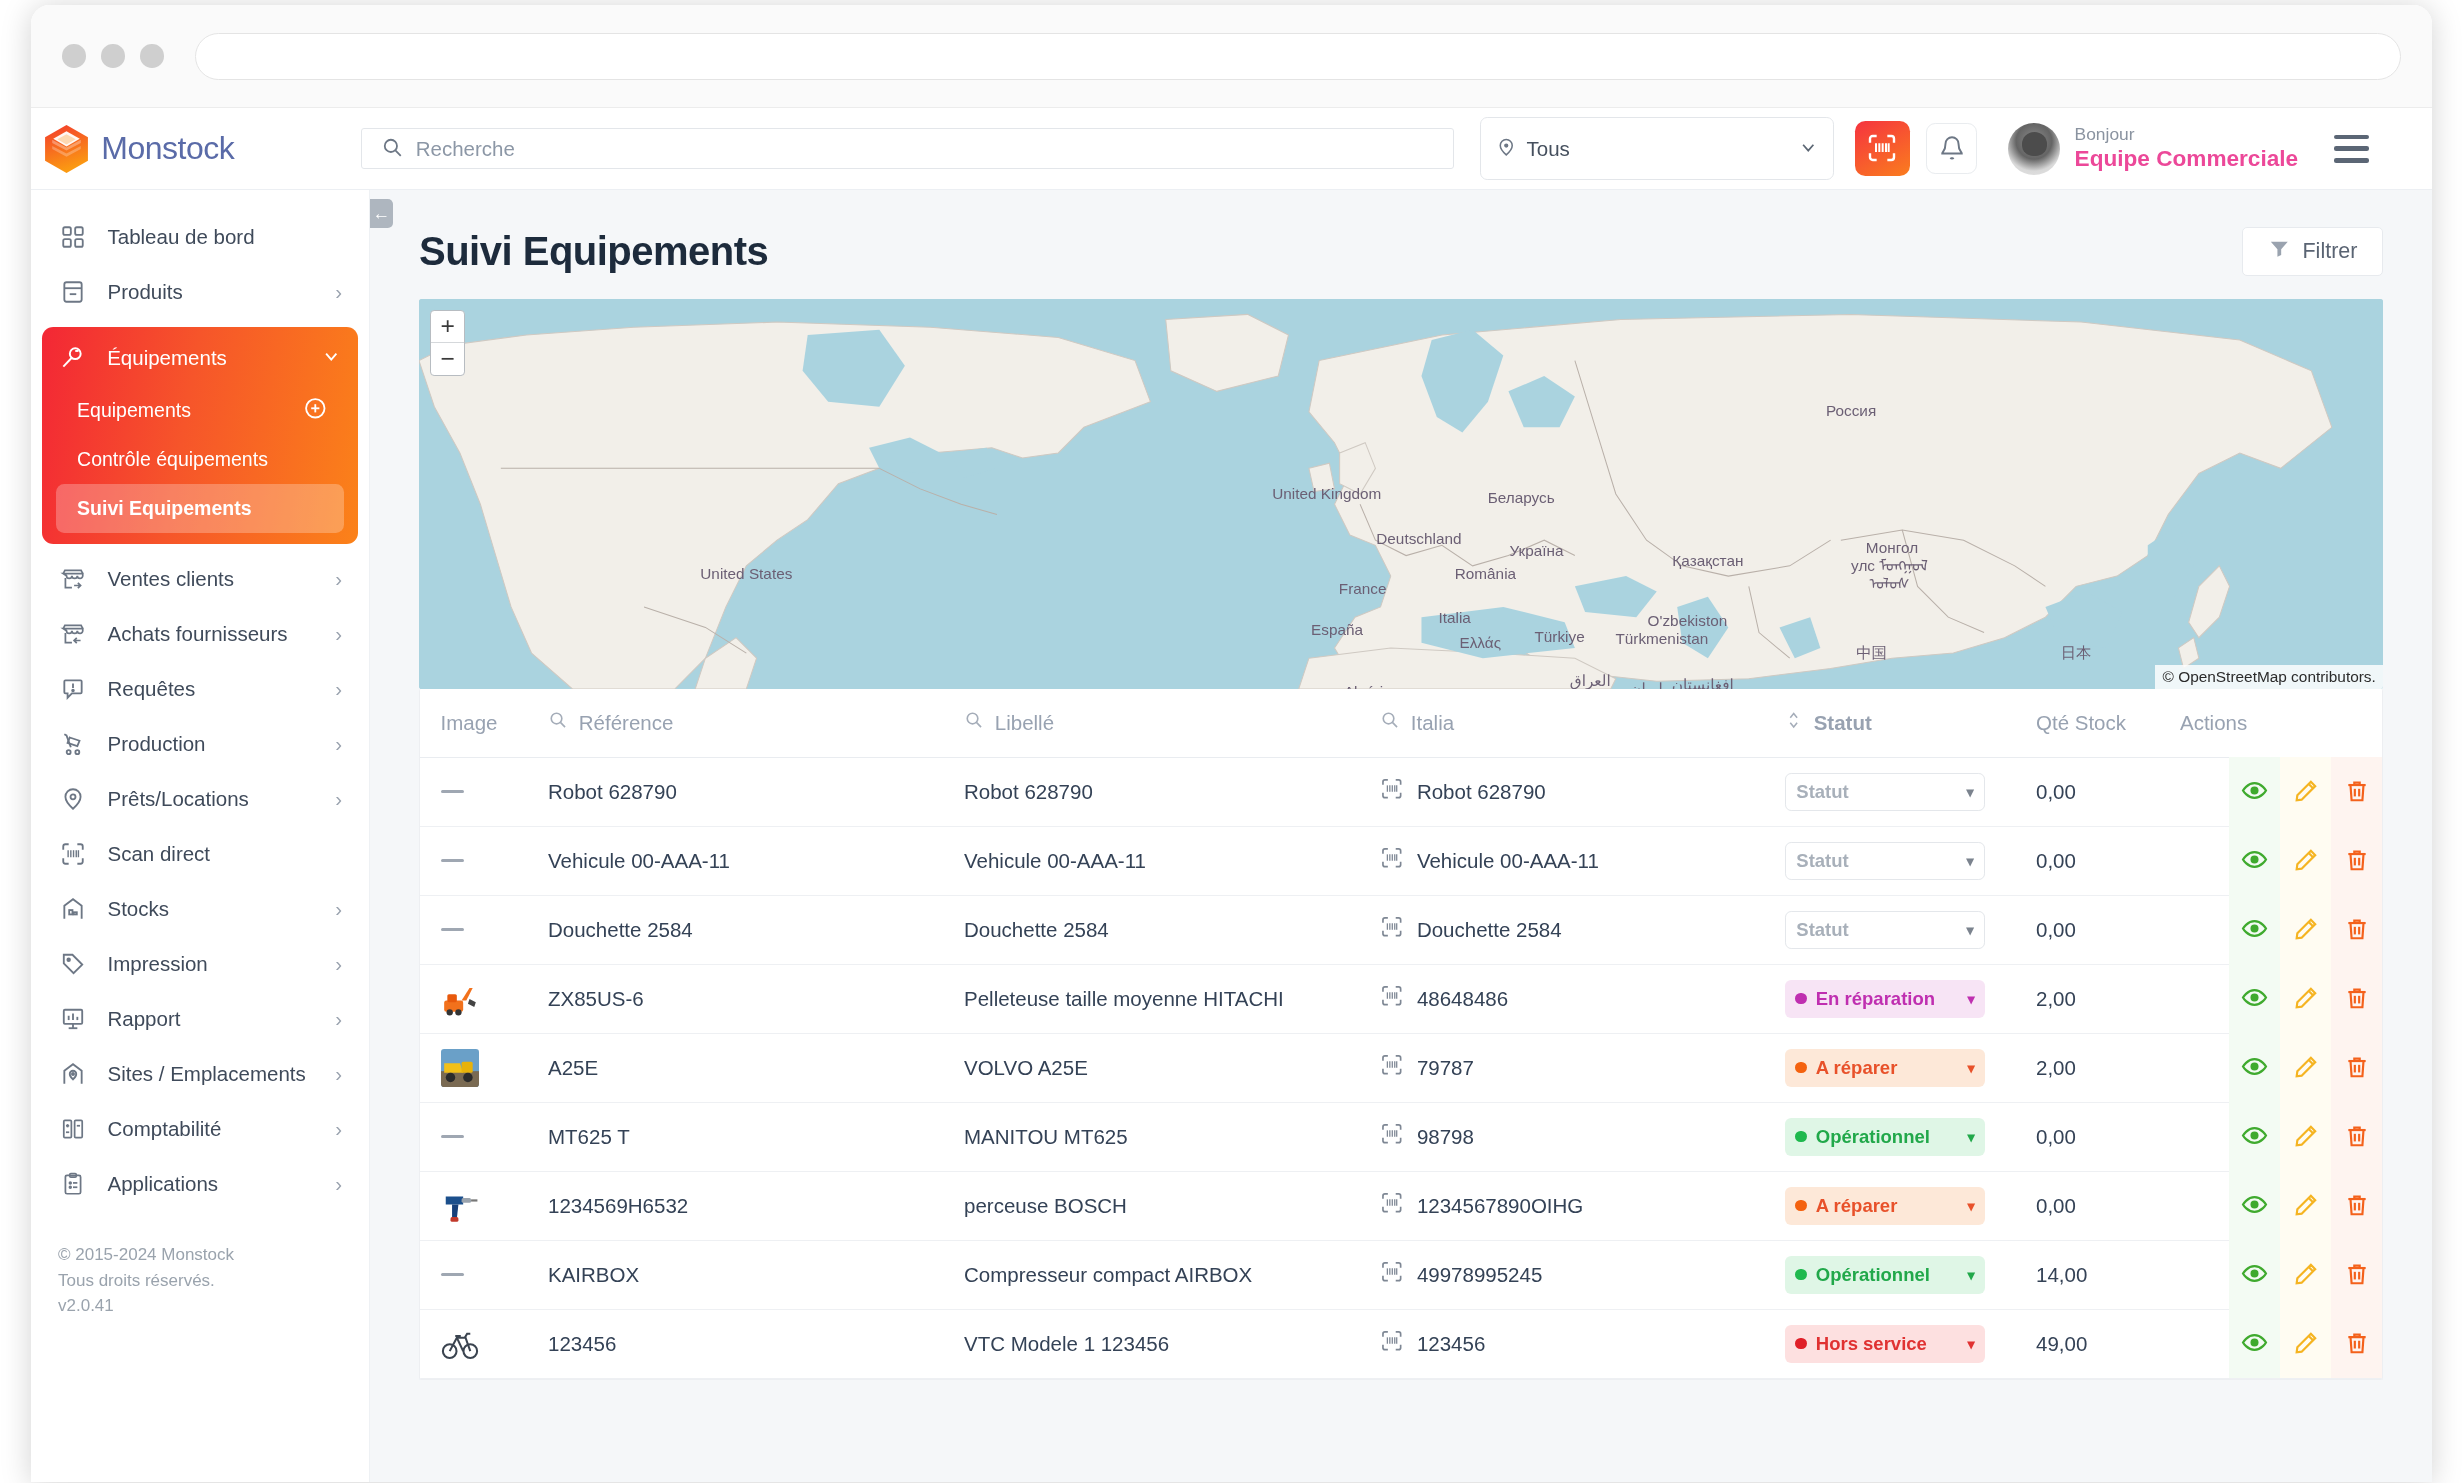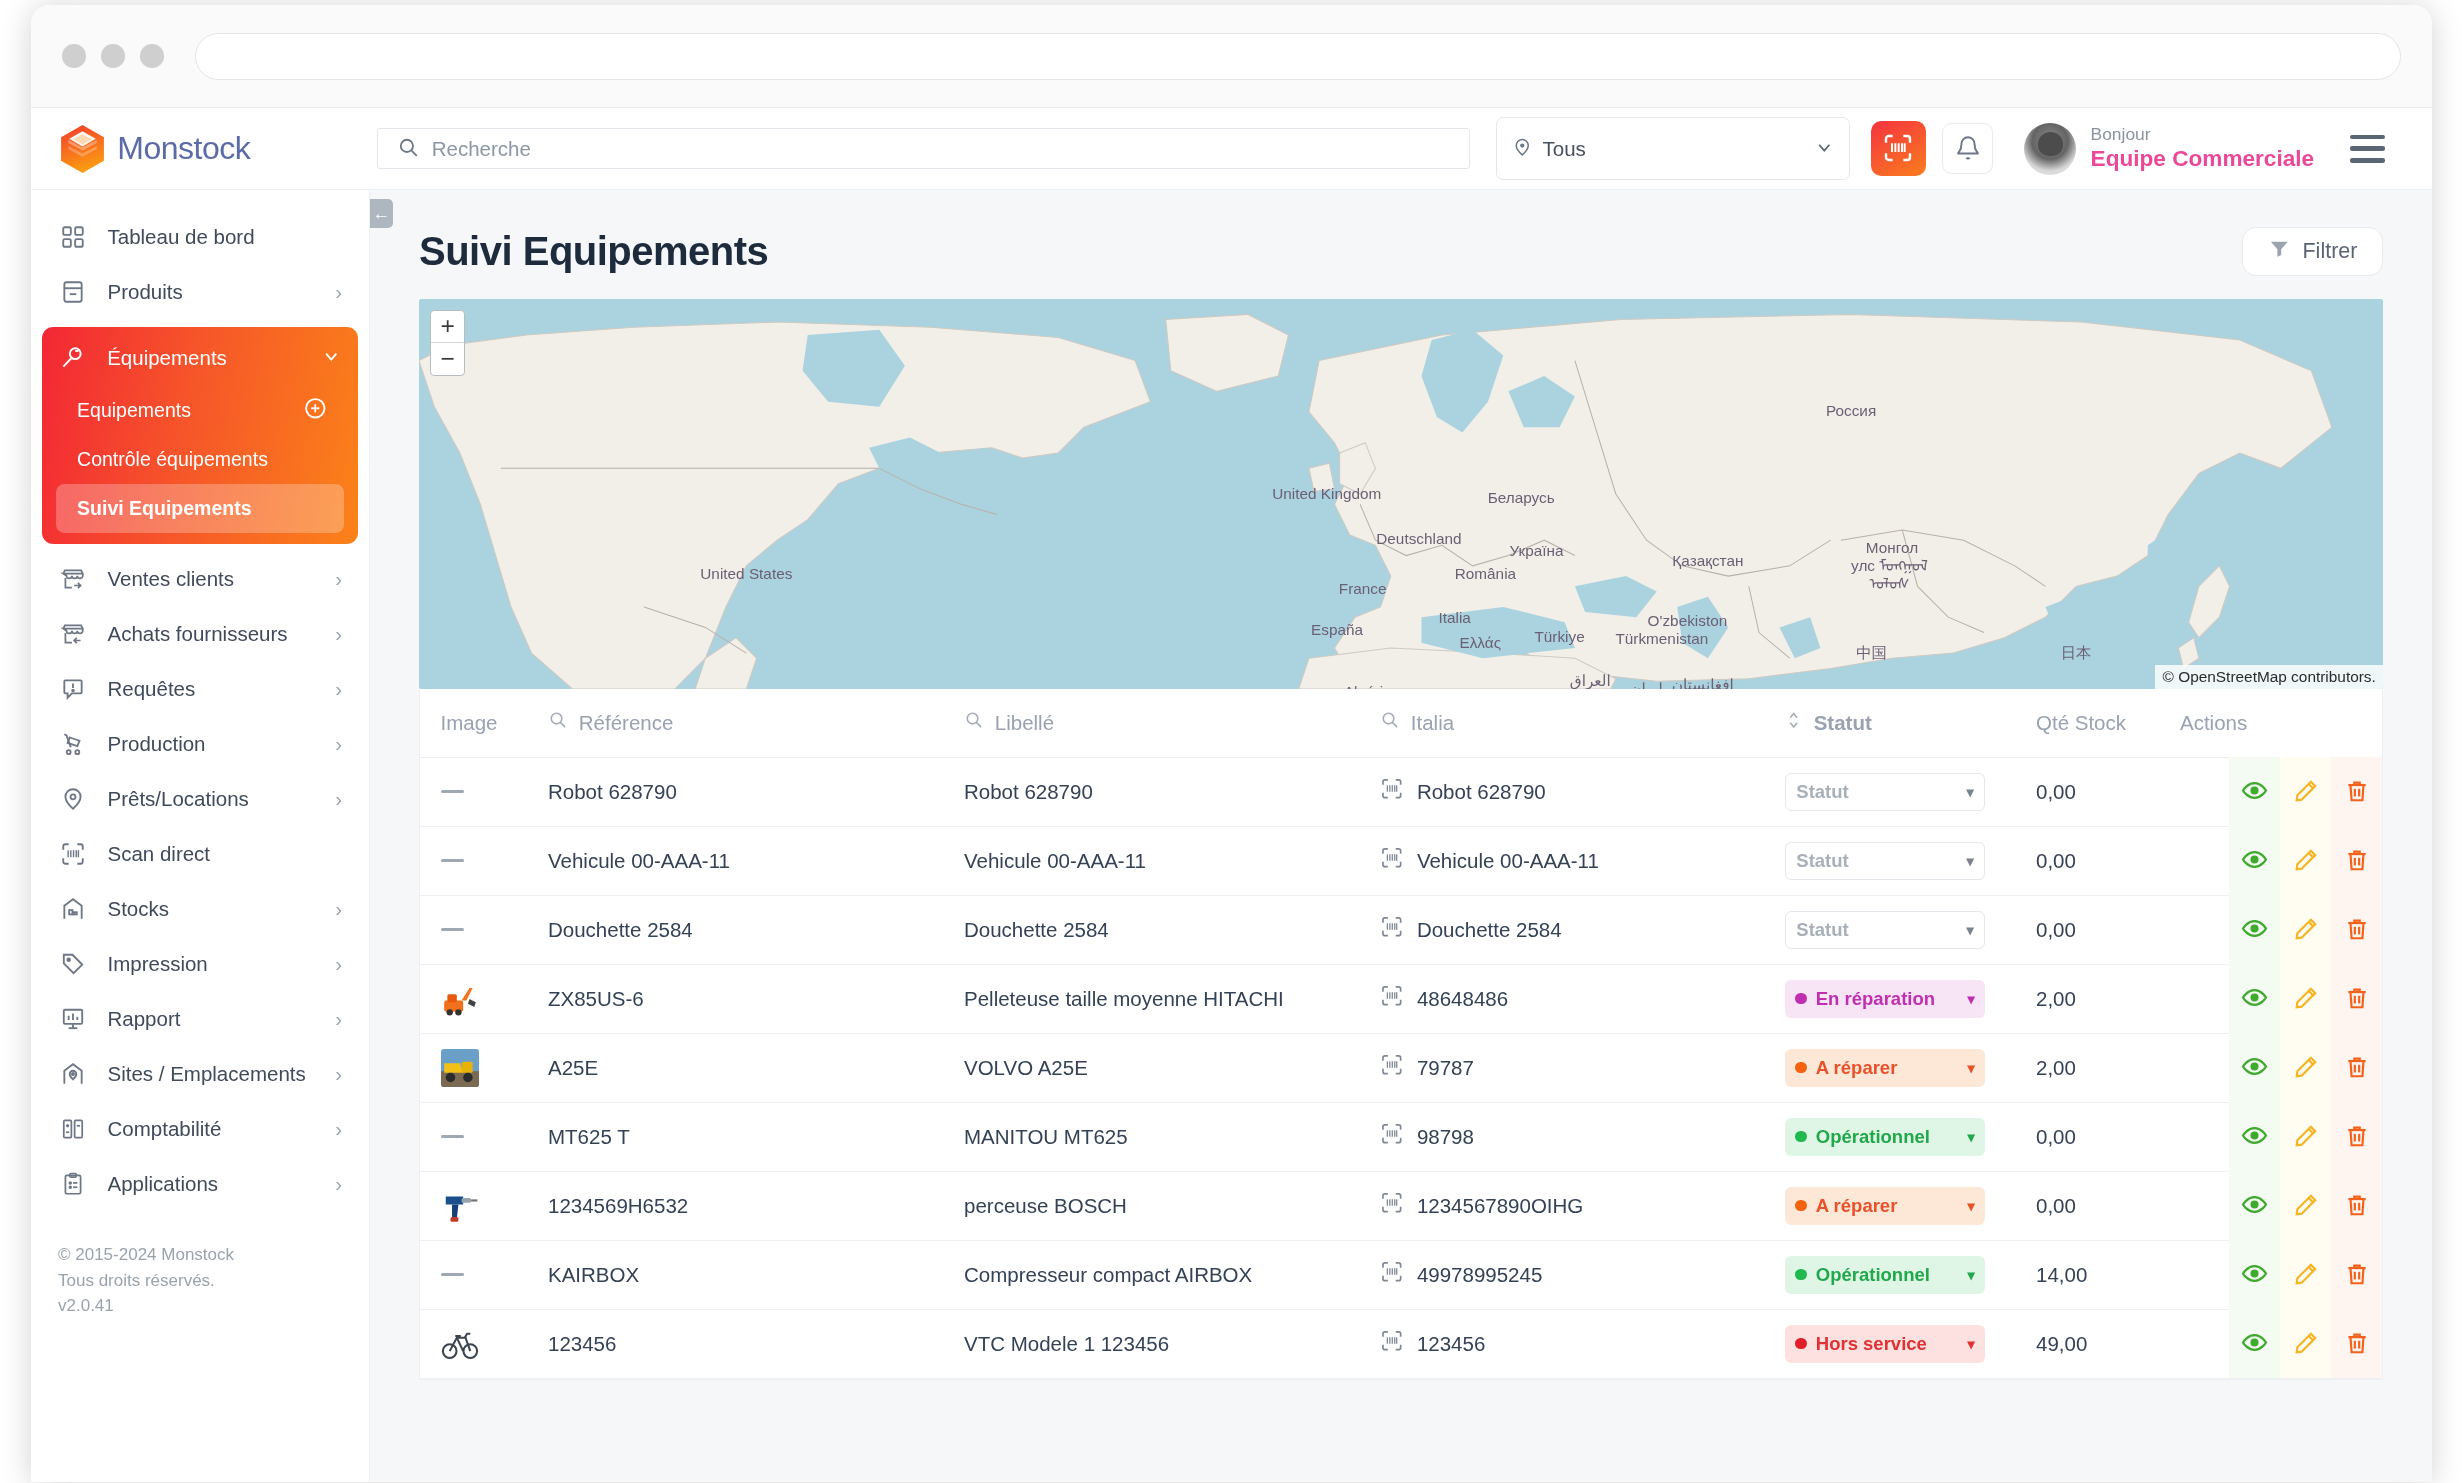--- a/index.html
+++ b/index.html
@@ -34,21 +34,21 @@
     background: #ffffff;
     border: 0.5px solid #e4e4e4;
     border-radius: 23.6px;
   }
   
   .app-header {
     height: 82px;
     background: #ffffff;
     display: flex;
     align-items: center;
-    padding: 0 31px 0 28px;
+    padding: 0 31px 0 12px;
     border-bottom: 0.5px solid #eceff3;
     position: relative;
   }
   .brand { display: flex; align-items: center; gap: 11.3px; width: 308px; }
   .logo-cube { width: 47px; height: 50px; position: relative; flex: none; }
   .brand-name {
     font-size: 32px; font-weight: 400; color: #5a6ba8;
     letter-spacing: -0.5px;
   }
   .search-wrap {
@@ -143,21 +143,21 @@
   }
   .page-head {
     display: flex; align-items: center;
     padding: 37px 49px 22.6px 49px;
   }
   .page-title { font-size: 40px; font-weight: 700; color: #1d2b3c; letter-spacing: -0.5px; }
   .filter-btn {
     margin-left: auto; height: 49px;
     display: flex; align-items: center; gap: 12.3px;
     padding: 0 24.6px; background: #fff;
-    border: 0.5px solid #e7eaee; border-radius: 14px;
+    border: 0.5px solid #e7eaee; border-radius: 5px;
     font-size: 21.5px; color: #5a6473;
   }
   .map-wrap {
     margin: 0 49px; height: 390px;
     border-radius: 3.1px; overflow: hidden;
     position: relative;
     background: #aad3df;
   }
   .map-svg { position: absolute; inset: 0; width: 100%; height: 100%; display:block; }
   .map-zoom {

